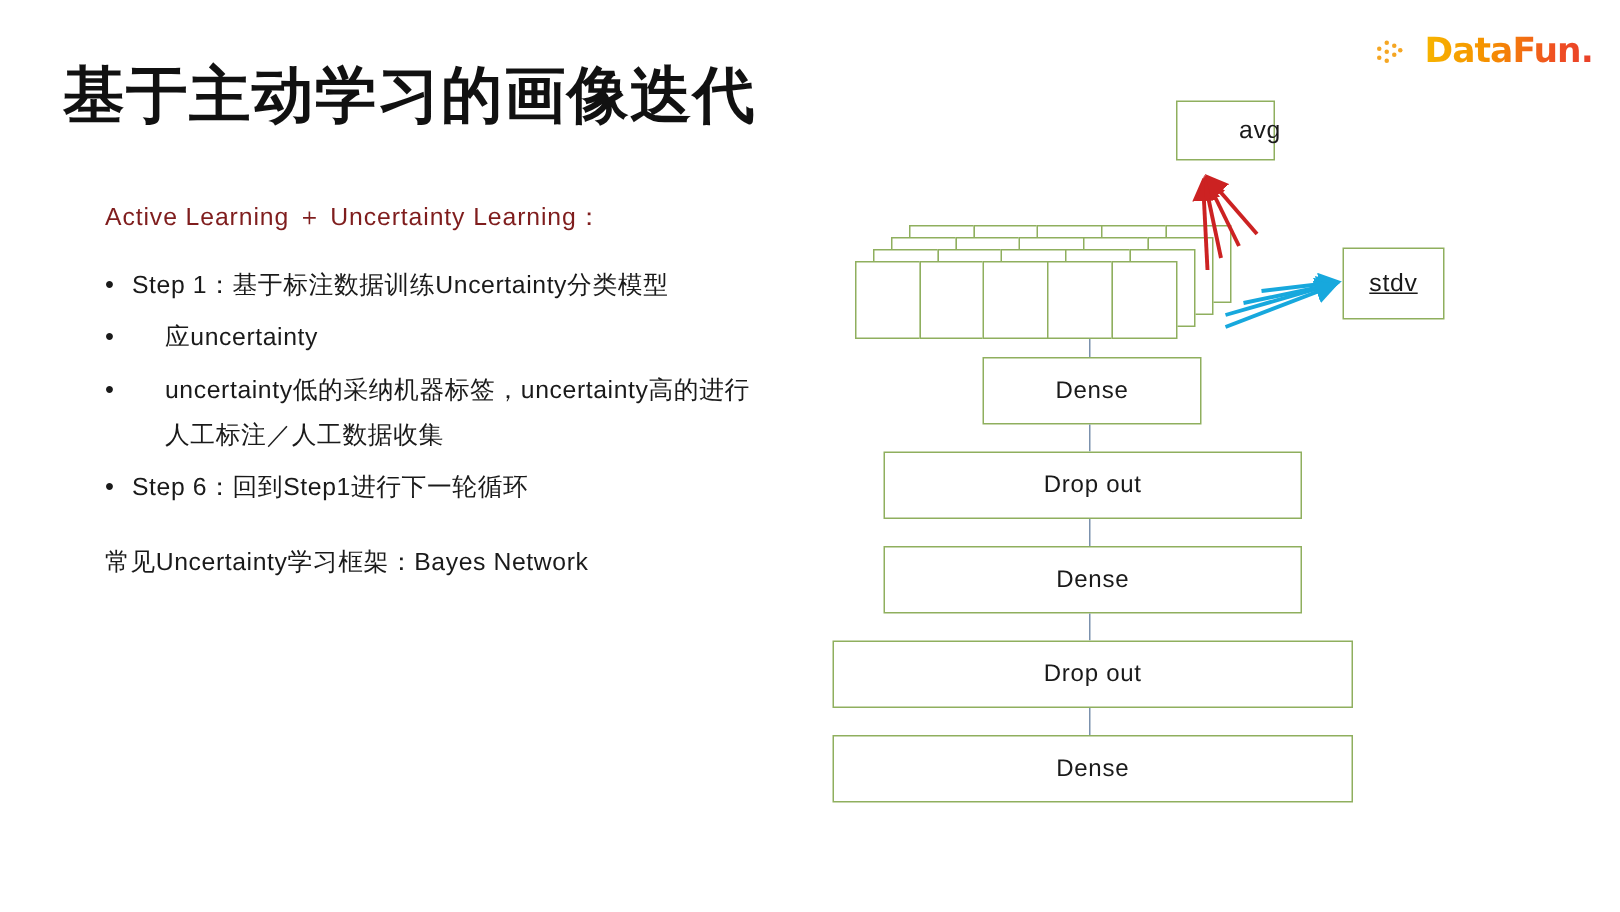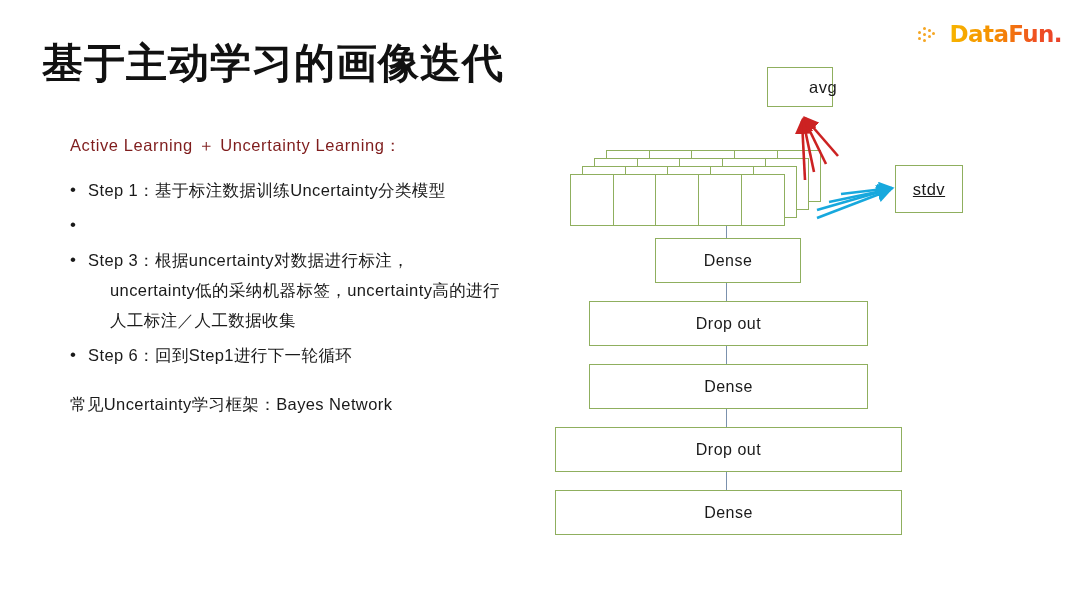--- a/index.html
+++ b/index.html
@@ -113,27 +113,27 @@
     <div class="bullet-row">
       <span class="bullet-dot">•</span>
       <span class="bullet-body">
         <div class="bullet-line">Step 1：基于标注数据训练Uncertainty分类模型</div>
       </span>
     </div>
 
     <div class="bullet-row">
       <span class="bullet-dot">•</span>
       <span class="bullet-body">
-      </span>
-    </div>
-
-    <div class="bullet-row">
-      <span class="bullet-dot">•</span>
-      <span class="bullet-body">
-        <div class="bullet-line">Step 3：根据uncertainty对数据进行标注，</div>
+        <div class="bullet-line indent">应uncertainty</div>
+      </span>
+    </div>
+
+    <div class="bullet-row">
+      <span class="bullet-dot">•</span>
+      <span class="bullet-body">
         <div class="bullet-line indent">uncertainty低的采纳机器标签，uncertainty高的进行</div>
         <div class="bullet-line indent">人工标注／人工数据收集</div>
       </span>
     </div>
 
     <div class="bullet-row">
       <span class="bullet-dot">•</span>
       <span class="bullet-body">
         <div class="bullet-line">Step 6：回到Step1进行下一轮循环</div>
       </span>
@@ -170,21 +170,21 @@
 
       <div class="grid-row" style="left:30px; top:119px;">
         <div class="cell" style="width:44px;height:52px;"></div>
         <div class="cell" style="width:44px;height:52px;"></div>
         <div class="cell" style="width:44px;height:52px;"></div>
         <div class="cell" style="width:44px;height:52px;"></div>
         <div class="cell" style="width:44px;height:52px;"></div>
       </div>
     </div>
 
-    <div class="gbox small" style="left:227px; top:12px; width:66px; height:40px;padding-left:46px;">avg</div>
+    <div class="gbox small" style="left:244px; top:12px; width:66px; height:40px;padding-left:46px;">avg</div>
 
     <div class="gbox small" style="left:355px; top:110px; width:68px; height:48px;text-decoration:underline;">stdv</div>
 
     <svg class="arrows" width="520" height="500">
       <defs>
         <marker id="redhead" markerWidth="6" markerHeight="6" refX="5" refY="3" orient="auto">
           <path d="M0,0 L6,3 L0,6 Z" fill="#cc2222"></path>
         </marker>
         <marker id="cyanhead" markerWidth="6" markerHeight="6" refX="5" refY="3" orient="auto">
           <path d="M0,0 L6,3 L0,6 Z" fill="#17a8dd"></path>

